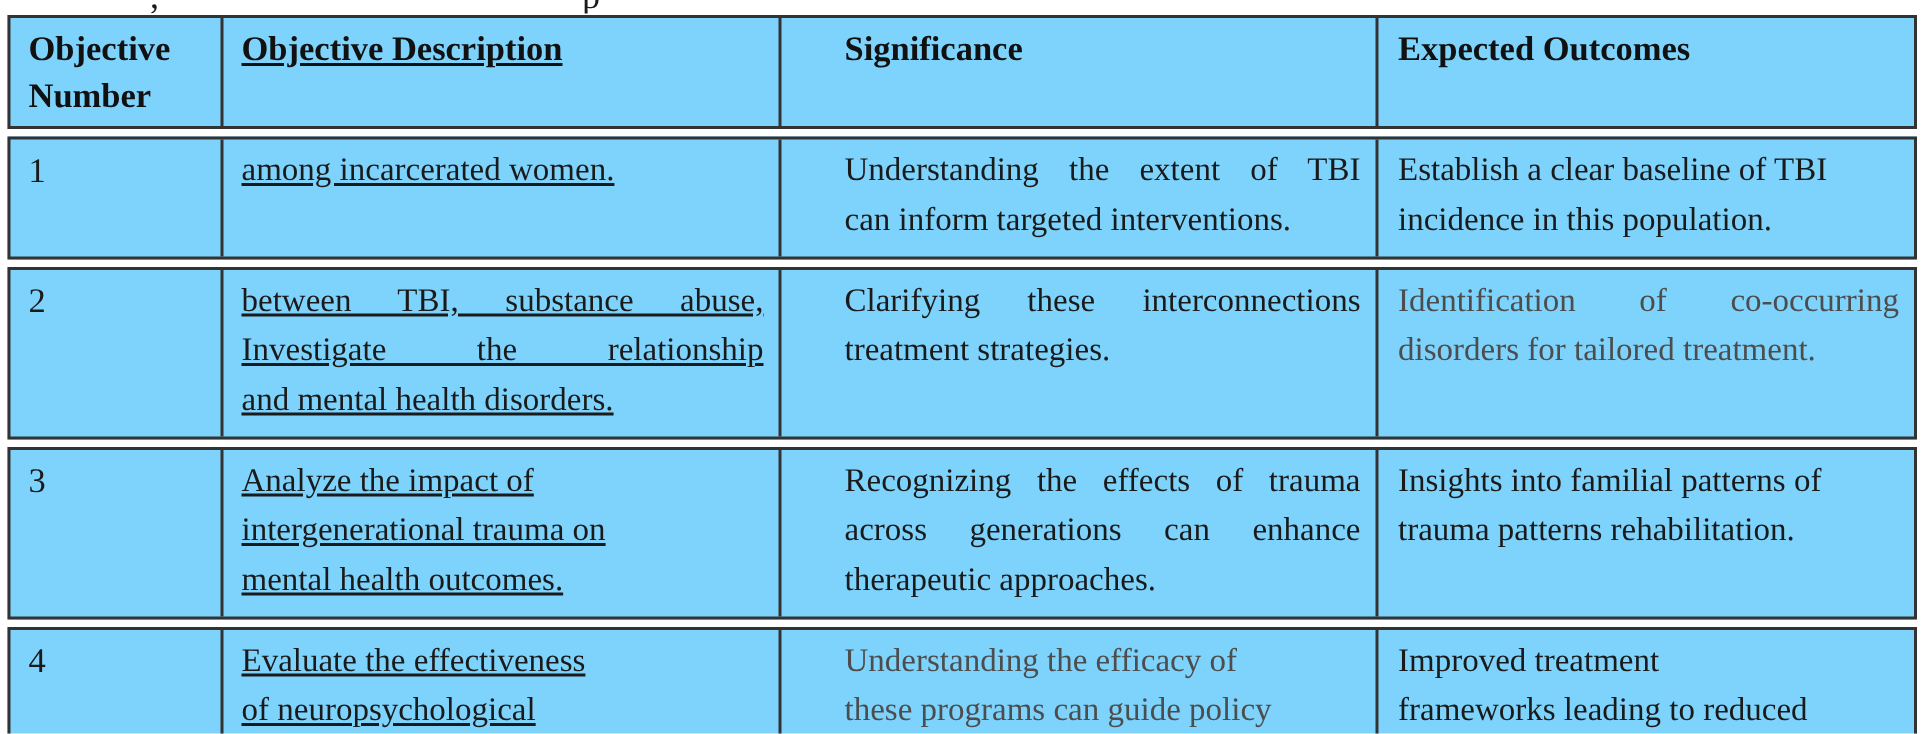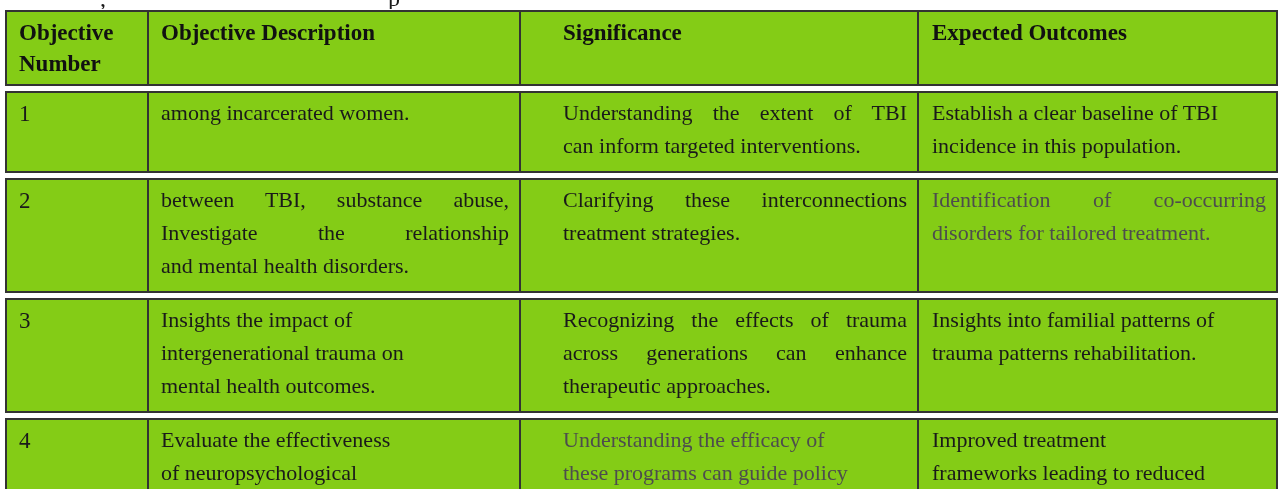--- a/index.html
+++ b/index.html
@@ -34,36 +34,36 @@
   .tbl {
     position: absolute;
     left: 5px;
     top: 10px;
     width: 1273px;
   }
   .trow {
     display: flex;
     border: 2px solid #333333;
     margin-bottom: 5px;
-    background: #84cc16;
+    background: #7dd3fc;
     box-sizing: border-box;
     align-items: stretch;
   }
   .cell {
     box-sizing: border-box;
     border-right: 2px solid #333333;
     padding: 3px 10px 9px 12px;
     font-size: 22px;
     line-height: 33px;
     color: #1a1a1a;
     overflow: hidden;
   }
   .cell:last-child { border-right: none; }
   .c0 { flex: 0 0 142px; }
-  .c1 { flex: 0 0 372px; }
+  .c1 { flex: 0 0 372px; text-decoration: underline; }
   .c2 { flex: 0 0 398px; padding-left: 42px; }
   .c3 { flex: 1 1 auto; padding-left: 13px; }
   .hcell {
     font-weight: 700;
     font-size: 23px;
     line-height: 31px;
     color: #111111;
     padding-top: 5px;
     padding-bottom: 5px;
   }
@@ -135,21 +135,21 @@
         <div class="cell c3 light">
           <span class="line jl">Identification of co-occurring</span>
           <span class="line">disorders for tailored treatment.</span>
         </div>
       </div>
       <div class="trow">
         <div class="cell c0 numcell">
           <span class="line">3</span>
         </div>
         <div class="cell c1">
-          <span class="line">Insights the impact of</span>
+          <span class="line">Analyze the impact of</span>
           <span class="line">intergenerational trauma on</span>
           <span class="line">mental health outcomes.</span>
         </div>
         <div class="cell c2">
           <span class="line jl">Recognizing the effects of trauma</span>
           <span class="line jl">across generations can enhance</span>
           <span class="line">therapeutic approaches.</span>
         </div>
         <div class="cell c3">
           <span class="line">Insights into familial patterns of</span>

